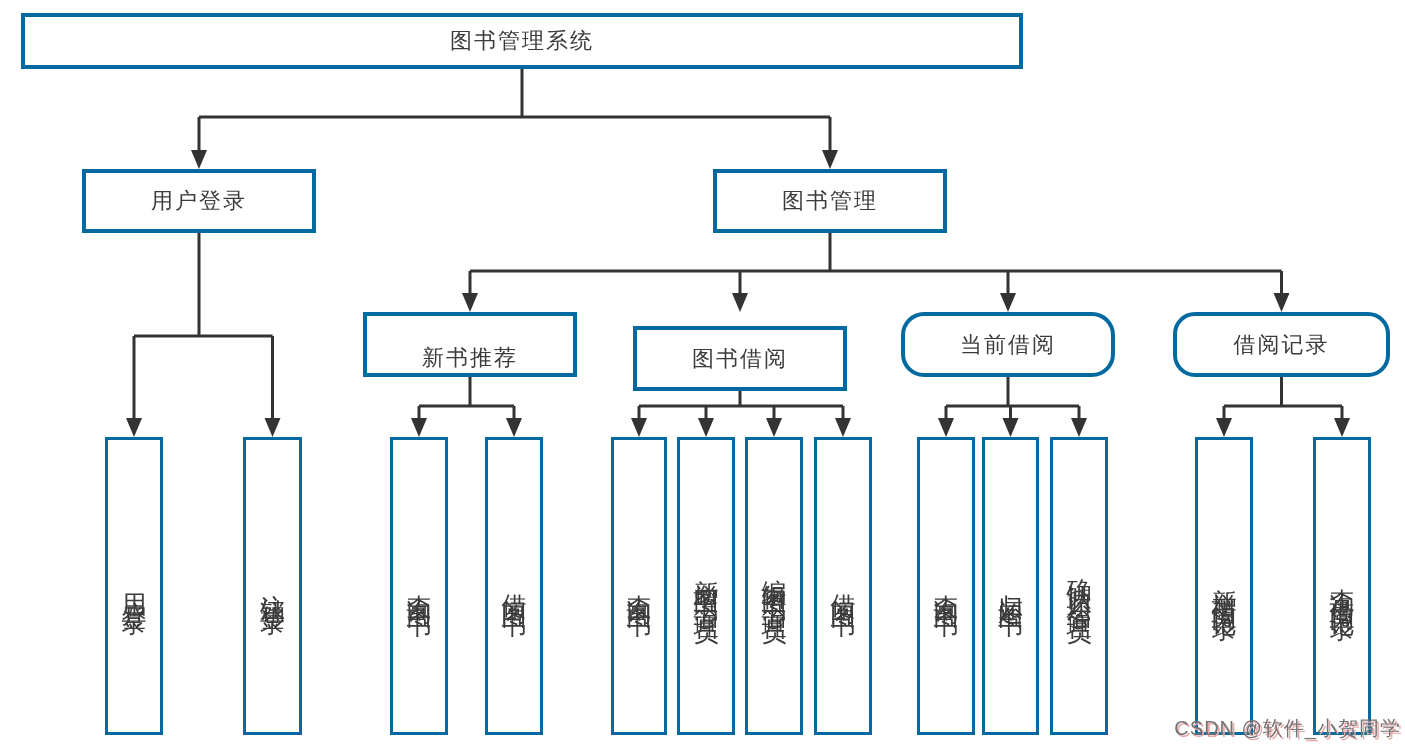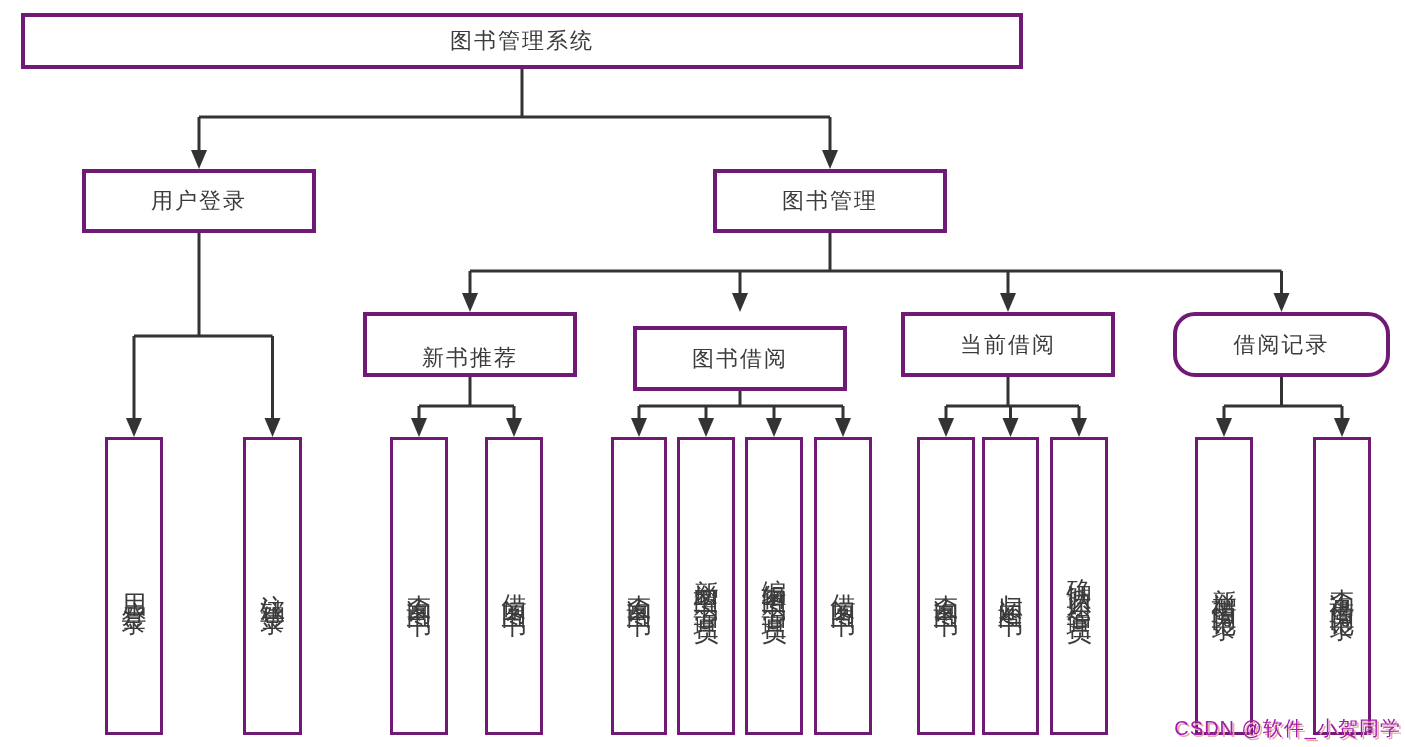--- a/index.html
+++ b/index.html
@@ -4,53 +4,53 @@
 <style>
   html,body{margin:0;padding:0;background:#ffffff;}
   #stage{
     position:relative;width:1405px;height:747px;background:#ffffff;overflow:hidden;
     font-family:"Liberation Sans","DejaVu Sans",sans-serif;color:#3b3b3b;
   }
   #connectors{position:absolute;left:0;top:0;width:1405px;height:747px;z-index:1;}
   #connectors path{stroke:#333333;stroke-width:3;fill:none;}
   #connectors polygon{fill:#333333;stroke:none;}
   .box{
-    position:absolute;box-sizing:border-box;background:#ffffff;border:4px solid #701a75;
+    position:absolute;box-sizing:border-box;background:#ffffff;border:4px solid #0369a1;
     display:flex;align-items:center;justify-content:center;z-index:2;
   }
   .h-box{font-size:22px;letter-spacing:2px;white-space:nowrap;}
   .leaf{border-width:3px;font-size:25px;}
   .leaf .vtext{
     writing-mode:vertical-rl;text-orientation:mixed;letter-spacing:6px;line-height:1;
   }
   
   .n-root{left:21px;top:13px;width:1002px;height:56px;}
   .n-user-login{left:82px;top:169px;width:234px;height:64px;}
   .n-book-mgmt{left:713px;top:169px;width:234px;height:64px;}
   .n-new-rec{left:363px;top:312px;width:214px;height:65px;align-items:flex-end;}
   .n-borrow{left:633px;top:312px;width:214px;height:65px;margin-top:14px;}
-  .n-current{left:901px;top:312px;width:214px;height:65px;}
+  .n-current{left:901px;top:312px;width:214px;height:65px;border-radius:23px;}
   .n-records{left:1173px;top:312px;width:217px;height:65px;border-radius:22px;}
   .lf{top:437px;height:298px;}
   .l-user-login{left:105px;width:58px;}
   .l-logout{left:243px;width:59px;}
   .l-rec-query{left:390px;width:58px;}
   .l-rec-borrow{left:485px;width:58px;}
   .l-bor-query{left:611px;width:56px;}
   .l-bor-add{left:677px;width:58px;}
   .l-bor-edit{left:745px;width:58px;}
   .l-bor-borrow{left:814px;width:58px;}
   .l-cur-query{left:917px;width:58px;}
   .l-cur-return{left:982px;width:57px;}
   .l-cur-confirm{left:1050px;width:58px;}
   .l-recd-add{left:1195px;width:58px;}
   .l-recd-query{left:1313px;width:58px;}
   .watermark{
     position:absolute;right:4px;bottom:5px;z-index:5;font-size:20px;
-    color:#a21caf;text-shadow:2px 2px 0 #e8a8a8;letter-spacing:1px;white-space:nowrap;
+    color:#737373;text-shadow:2px 2px 0 #e8a8a8;letter-spacing:1px;white-space:nowrap;
   }
 </style>
 </head>
 <body>
 
 <div id="stage">
 
   <svg id="connectors" viewBox="0 0 1405 747" xmlns="http://www.w3.org/2000/svg">
     <path d="M522,69 V117 M199,117 H830 M199,117 V153 M830,117 V153
              M199,233 V336 M134,336 H272.5 M134,336 V421 M272.5,336 V421

